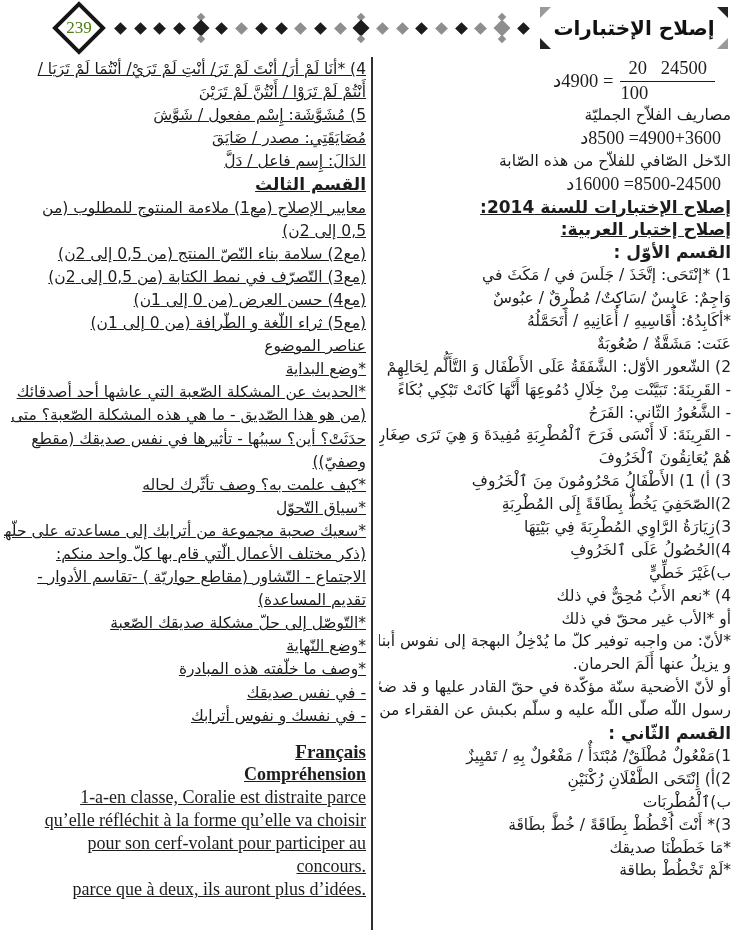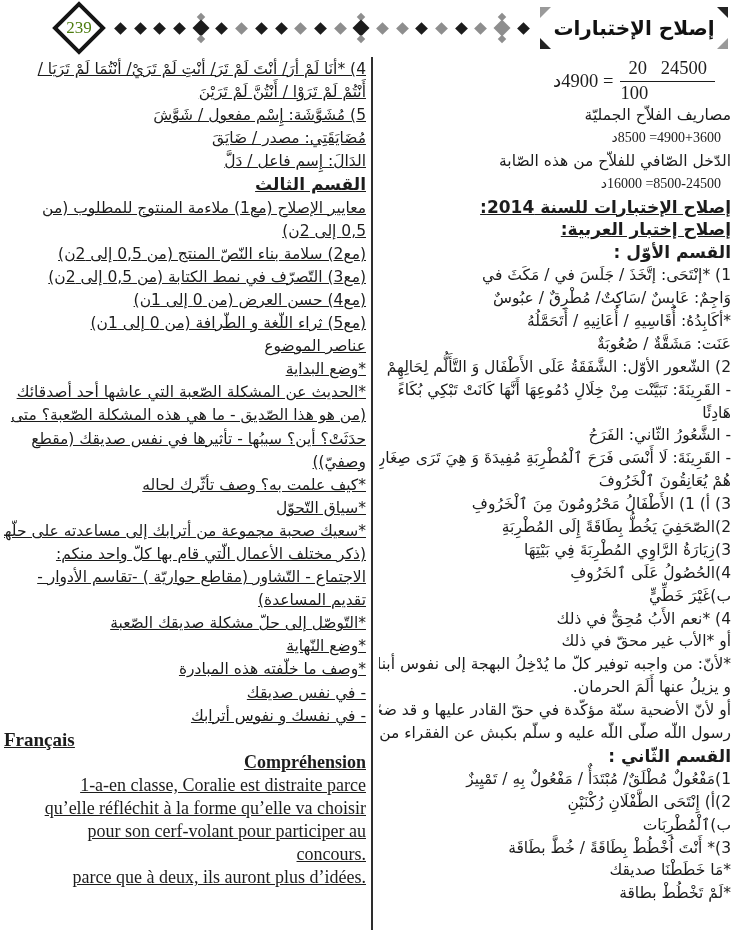--- a/index.html
+++ b/index.html
@@ -31,25 +31,25 @@
   
   .divider{position:absolute;left:371px;top:57px;width:2px;height:873px;background:#2e2e2e;}
   .col{position:absolute;top:58px;direction:rtl;text-align:right;font-size:15.5px;color:#1c1c1c;overflow:hidden;}
   .col.right{left:379px;width:350px;height:874px;padding-left:2px;}
   .col.left{left:4px;width:362px;height:874px;text-decoration:underline;}
   .line{height:22.9px;line-height:22.9px;white-space:nowrap;}
   .col.left .line{height:23.1px;line-height:23.1px;}
   .line.hu{font-weight:bold;text-decoration:underline;font-size:17px;}
   .line.hb{font-weight:bold;font-size:17px;}
   .line.eq{direction:ltr;unicode-bidi:bidi-override;text-align:right;padding-left:0;padding-right:10px;
-           font-family:"Liberation Serif","DejaVu Sans",serif;font-size:14px;}
+           font-family:"Liberation Serif","DejaVu Sans",serif;font-size:18px;}
   .line.fr{direction:ltr;text-align:right;font-family:"Liberation Serif",serif;font-size:18px;
            height:25.5px;line-height:25.5px;padding-left:8px;}
   .line.fr.bold{font-weight:bold;}
-  .line.fr.head{font-weight:bold;text-decoration:underline;text-align:left;font-size:19px;padding-left:0;}
+  .line.fr.head{font-weight:bold;text-decoration:underline;text-align:right;font-size:19px;padding-left:0;margin-top:12px;}
 
   
   .frac-line{height:46px;display:flex;direction:ltr;justify-content:flex-end;align-items:center;
              padding-right:16px;font-family:"Liberation Serif","DejaVu Sans",serif;font-size:18.5px;}
   .eqtxt{unicode-bidi:bidi-override;direction:ltr;margin-right:7px;}
   .frac{display:inline-flex;flex-direction:column;align-items:flex-start;line-height:1.15;}
   .frac .num{white-space:pre;padding:0 8px 1px;border-bottom:1.6px solid #1c1c1c;}
   .frac .den{padding-top:1px;}
 </style>
 </head>
@@ -122,21 +122,20 @@
       <div class="line eq">د16000 =8500-24500</div>
       <div class="line hu">إصلاح الإختبارات للسنة 2014:</div>
       <div class="line hu">إصلاح إختبار العربية:</div>
       <div class="line hb">القسم الأوّل :</div>
       <div class="line ar">1) *إنْتَحَى: إتَّخَذَ / جَلَسَ في / مَكَثَ في</div>
       <div class="line ar">وَاجِمٌ: عَابِسٌ /سَاكِتٌ/ مُطْرِقٌ / عبُوسٌ</div>
       <div class="line ar">*أكَابِدُهُ: أُقَاسِيهِ / أُعَانِيهِ / أَتَحَمَّلُهُ</div>
       <div class="line ar">عَنَت: مَشَقَّةٌ / صُعُوبَةٌ</div>
       <div class="line ar">2) الشّعور الأوّل: الشَّفَقَةُ عَلَى الأَطْفَال وَ التَّأَلُّم لِحَالِهِمْ</div>
       <div class="line ar">- القَرِينَةَ: تَبَيَّنْت مِنْ خِلَالِ دُمُوعِهَا أَنَّهَا كَانَتْ تَبْكِي بُكَاءً</div>
-      <div class="line ar">هَادِئًا</div>
       <div class="line ar">- الشَّعُورُ الثّاني: الفَرَحُ</div>
       <div class="line ar">- القَرِينَةَ: لَا أَنْسَى فَرَحَ ٱلْمُطْرِبَةِ مُفِيدَةَ وَ هِيَ تَرَى صِغَارِي وَ</div>
       <div class="line ar">هُمْ يُعَانِقُونَ ٱلْخَرُوفَ</div>
       <div class="line ar">3) أ) 1) الأَطْفَالُ مَحْرُومُونَ مِنَ ٱلْخَرُوفِ</div>
       <div class="line ar">2)الصّحَفِيَ يَخُطُّ بِطَاقَةً إِلَى المُطْرِبَةِ</div>
       <div class="line ar">3)زِيَارَةُ الرَّاوِي المُطْرِبَةَ فِي بَيْتِهَا</div>
       <div class="line ar">4)الحُصُولُ عَلَى ٱلخَرُوفِ</div>
       <div class="line ar">ب)غَيْرَ خَطِّيٍّ</div>
       <div class="line ar">4) *نعم الأَبُ مُحِقٌّ في ذلك</div>
       <div class="line ar">أو *الأب غير محقّ في ذلك</div>

